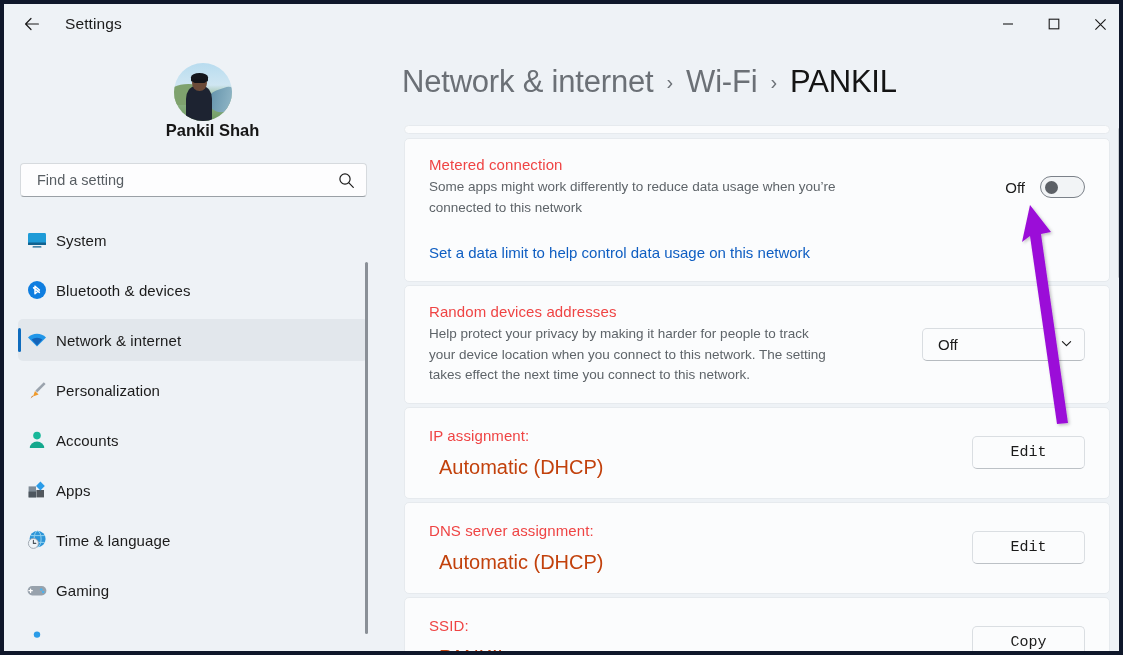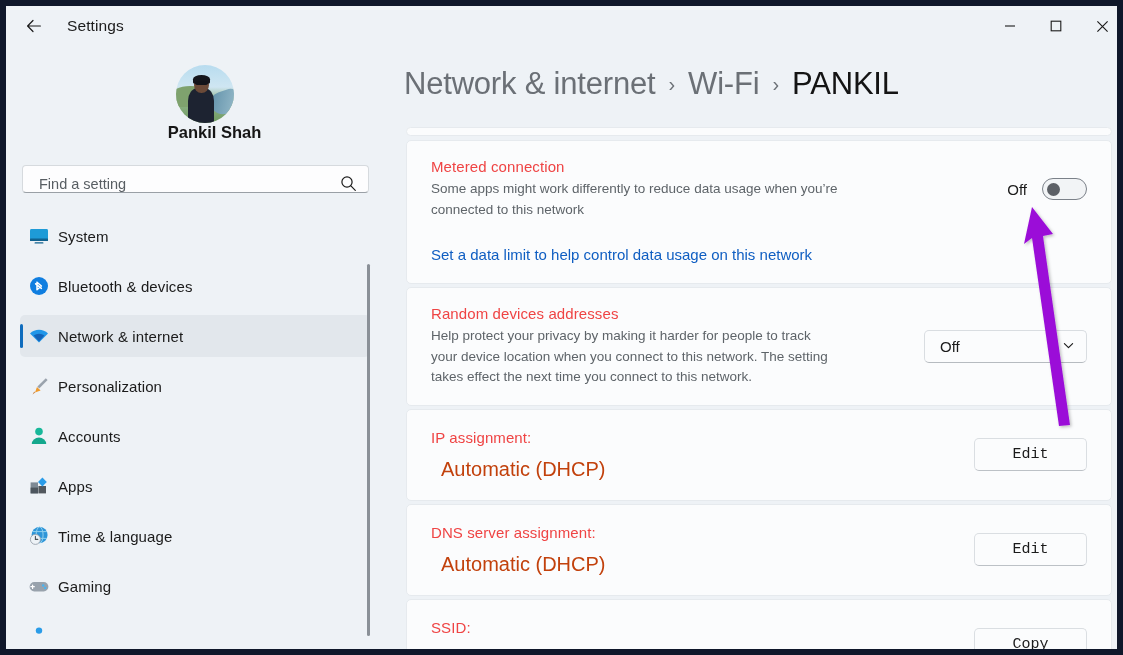--- a/index.html
+++ b/index.html
@@ -6,21 +6,21 @@
   html, body {
     width: 1123px; height: 655px;
     overflow: hidden;
     font-family: "Liberation Sans", sans-serif;
     background: #ffffff;
   }
   #app {
     position: relative;
     width: 1123px; height: 655px;
     background: #eef2f6;
-    border: 6px solid #0f172a;
+    border: 4px solid #0f172a;
     overflow: hidden;
   }
 
   
   #titlebar {
     position: absolute; top: 0; left: 0;
     width: 1119px; height: 40px;
     display: flex; align-items: center;
     background: #eef2f6;
   }
@@ -93,26 +93,26 @@
     width: 24%; height: 6%;
     background: #12141a; border-radius: 2px;
   }
   #profile-name {
     margin-left: 19px;
     font-size: 16.5px; font-weight: bold; color: #161616;
   }
 
   #search-wrap {
     margin: 23px 0 0 16px;
-    width: 347px; height: 28px;
+    width: 347px; height: 34px;
     background: #fdfdfe;
     border: 1px solid #d6dade;
     border-bottom-color: #9aa0a6;
     border-radius: 4px;
-    display: flex; align-items: flex-end;
+    display: flex; align-items: center;
     cursor: text;
   }
   #search-input {
     flex: 1; border: none; outline: none; background: transparent;
     font-family: "Liberation Sans", sans-serif;
     font-size: 14.5px; color: #1b1b1b;
     padding: 0 0 0 16px;
   }
   #search-input::placeholder { color: #585e63; }
   #search-icon { width: 40px; display: flex; align-items: center; justify-content: center; }

